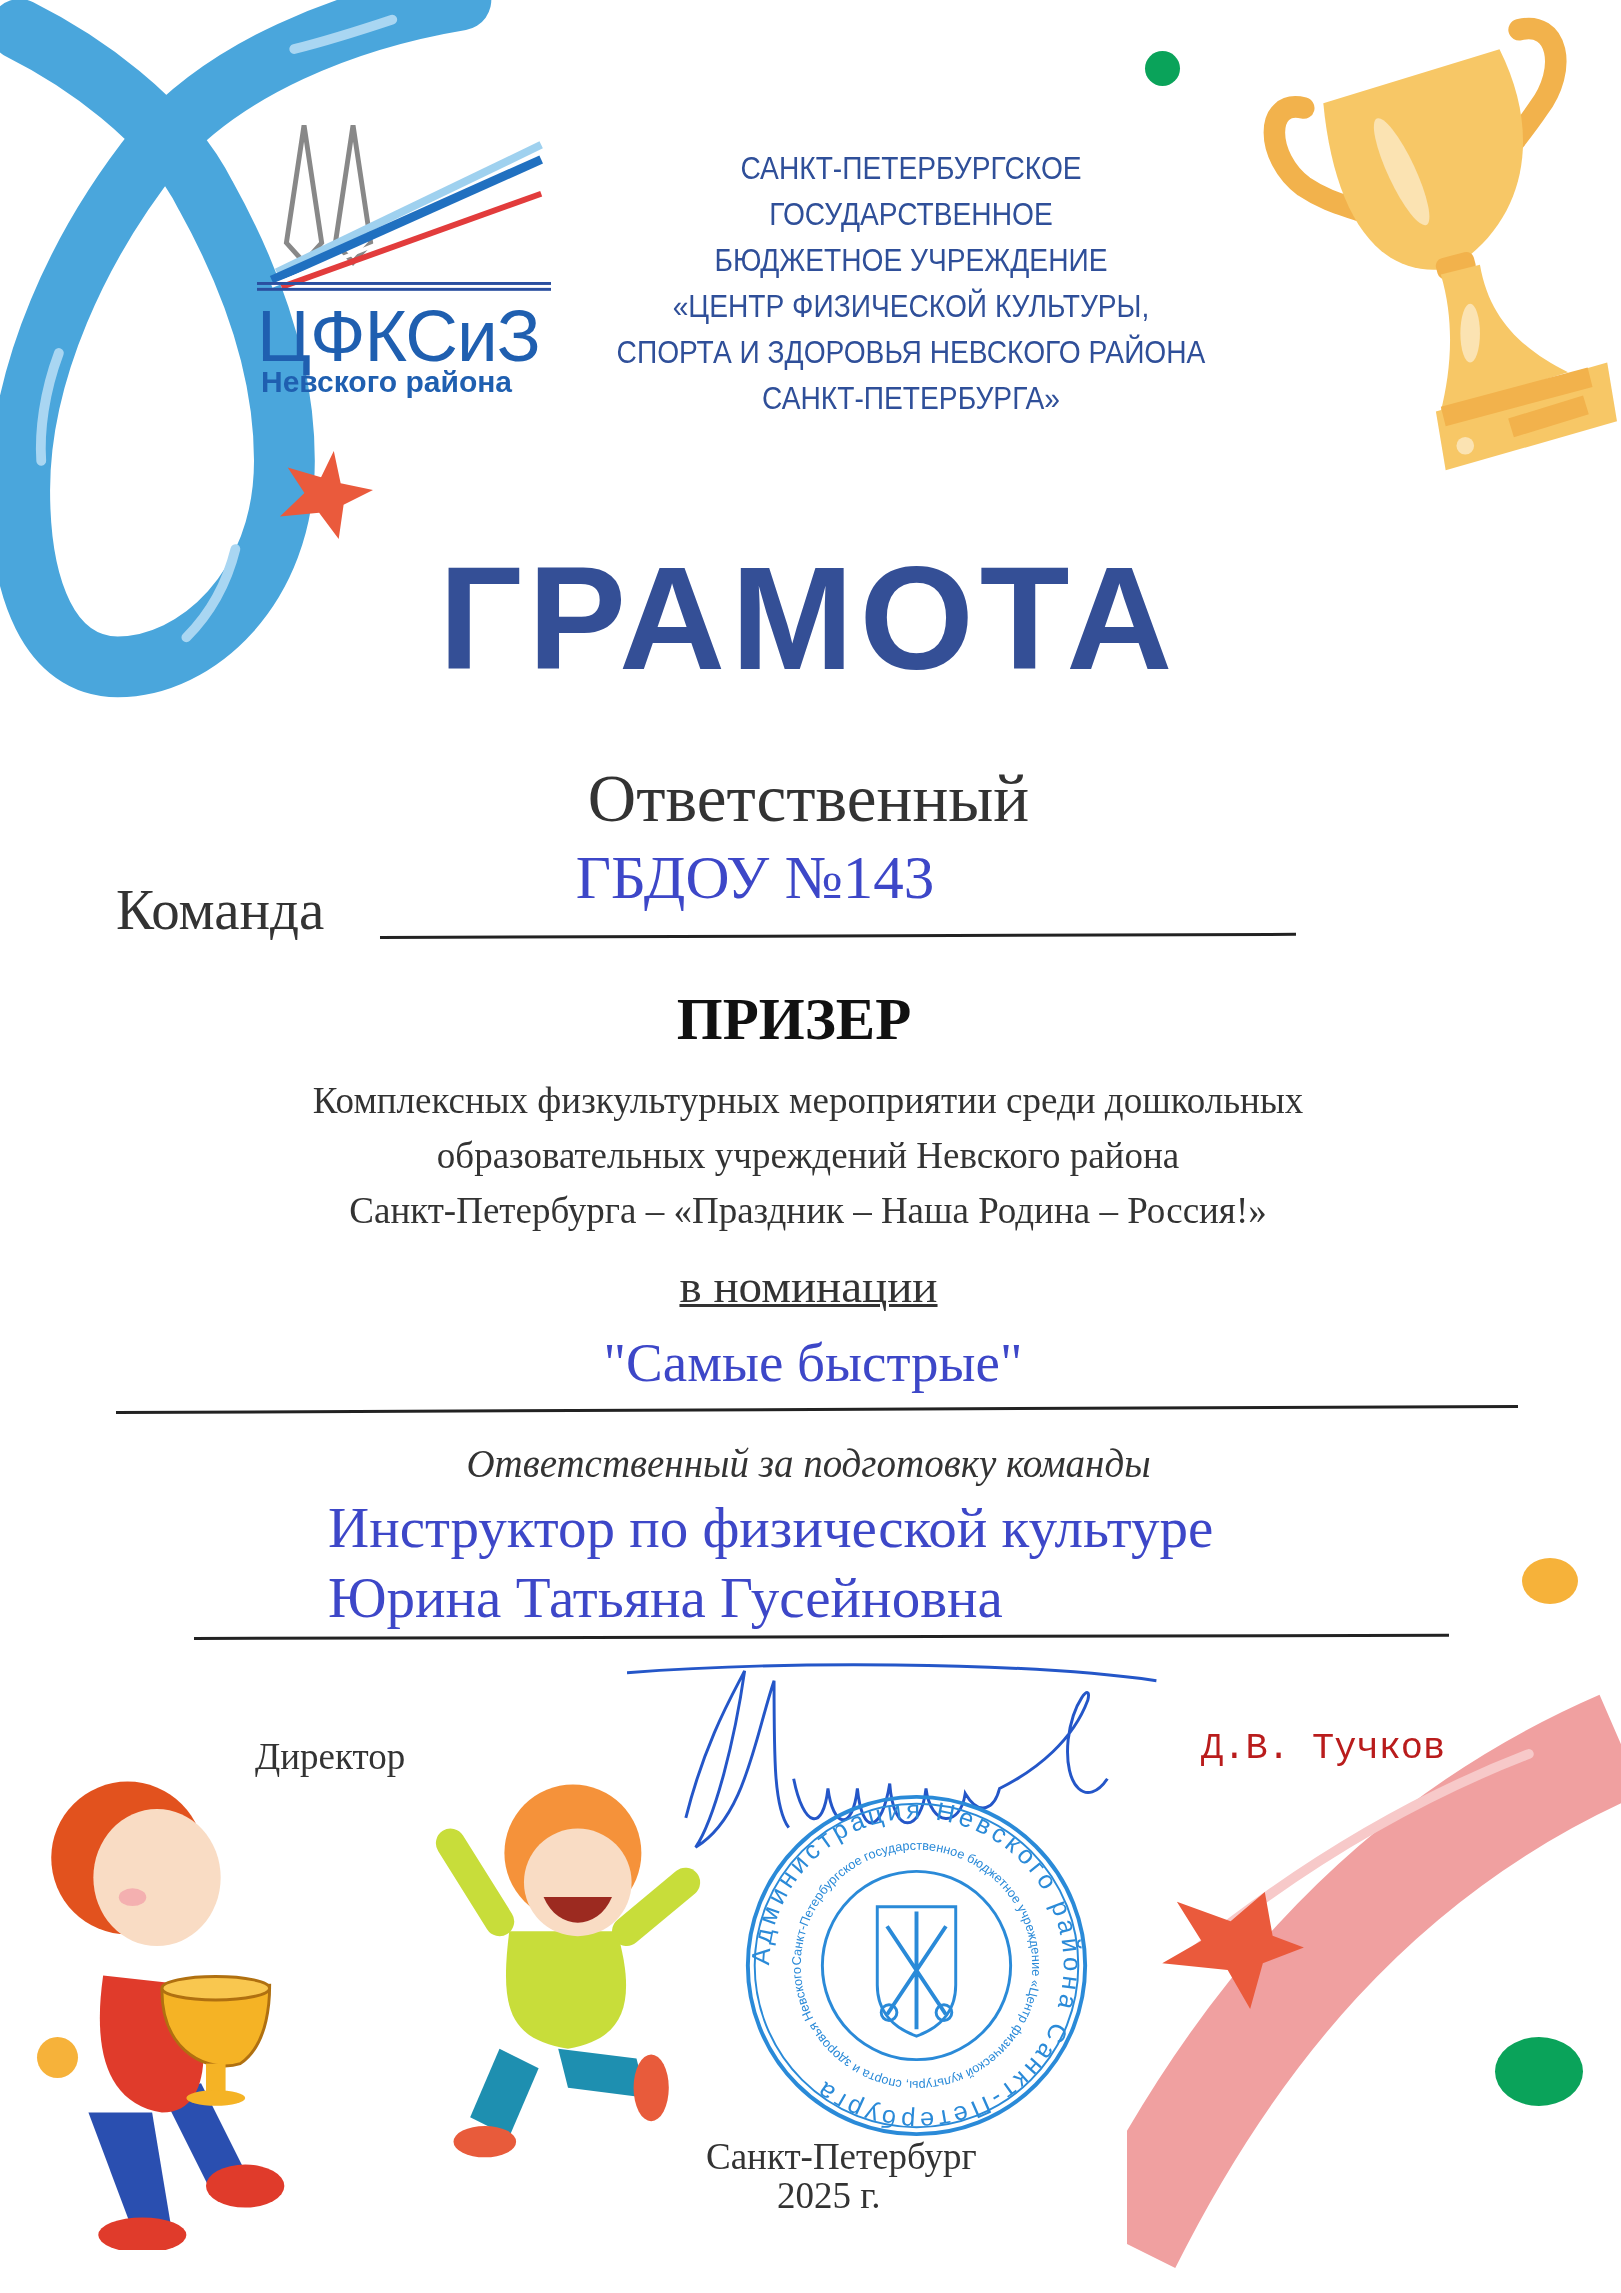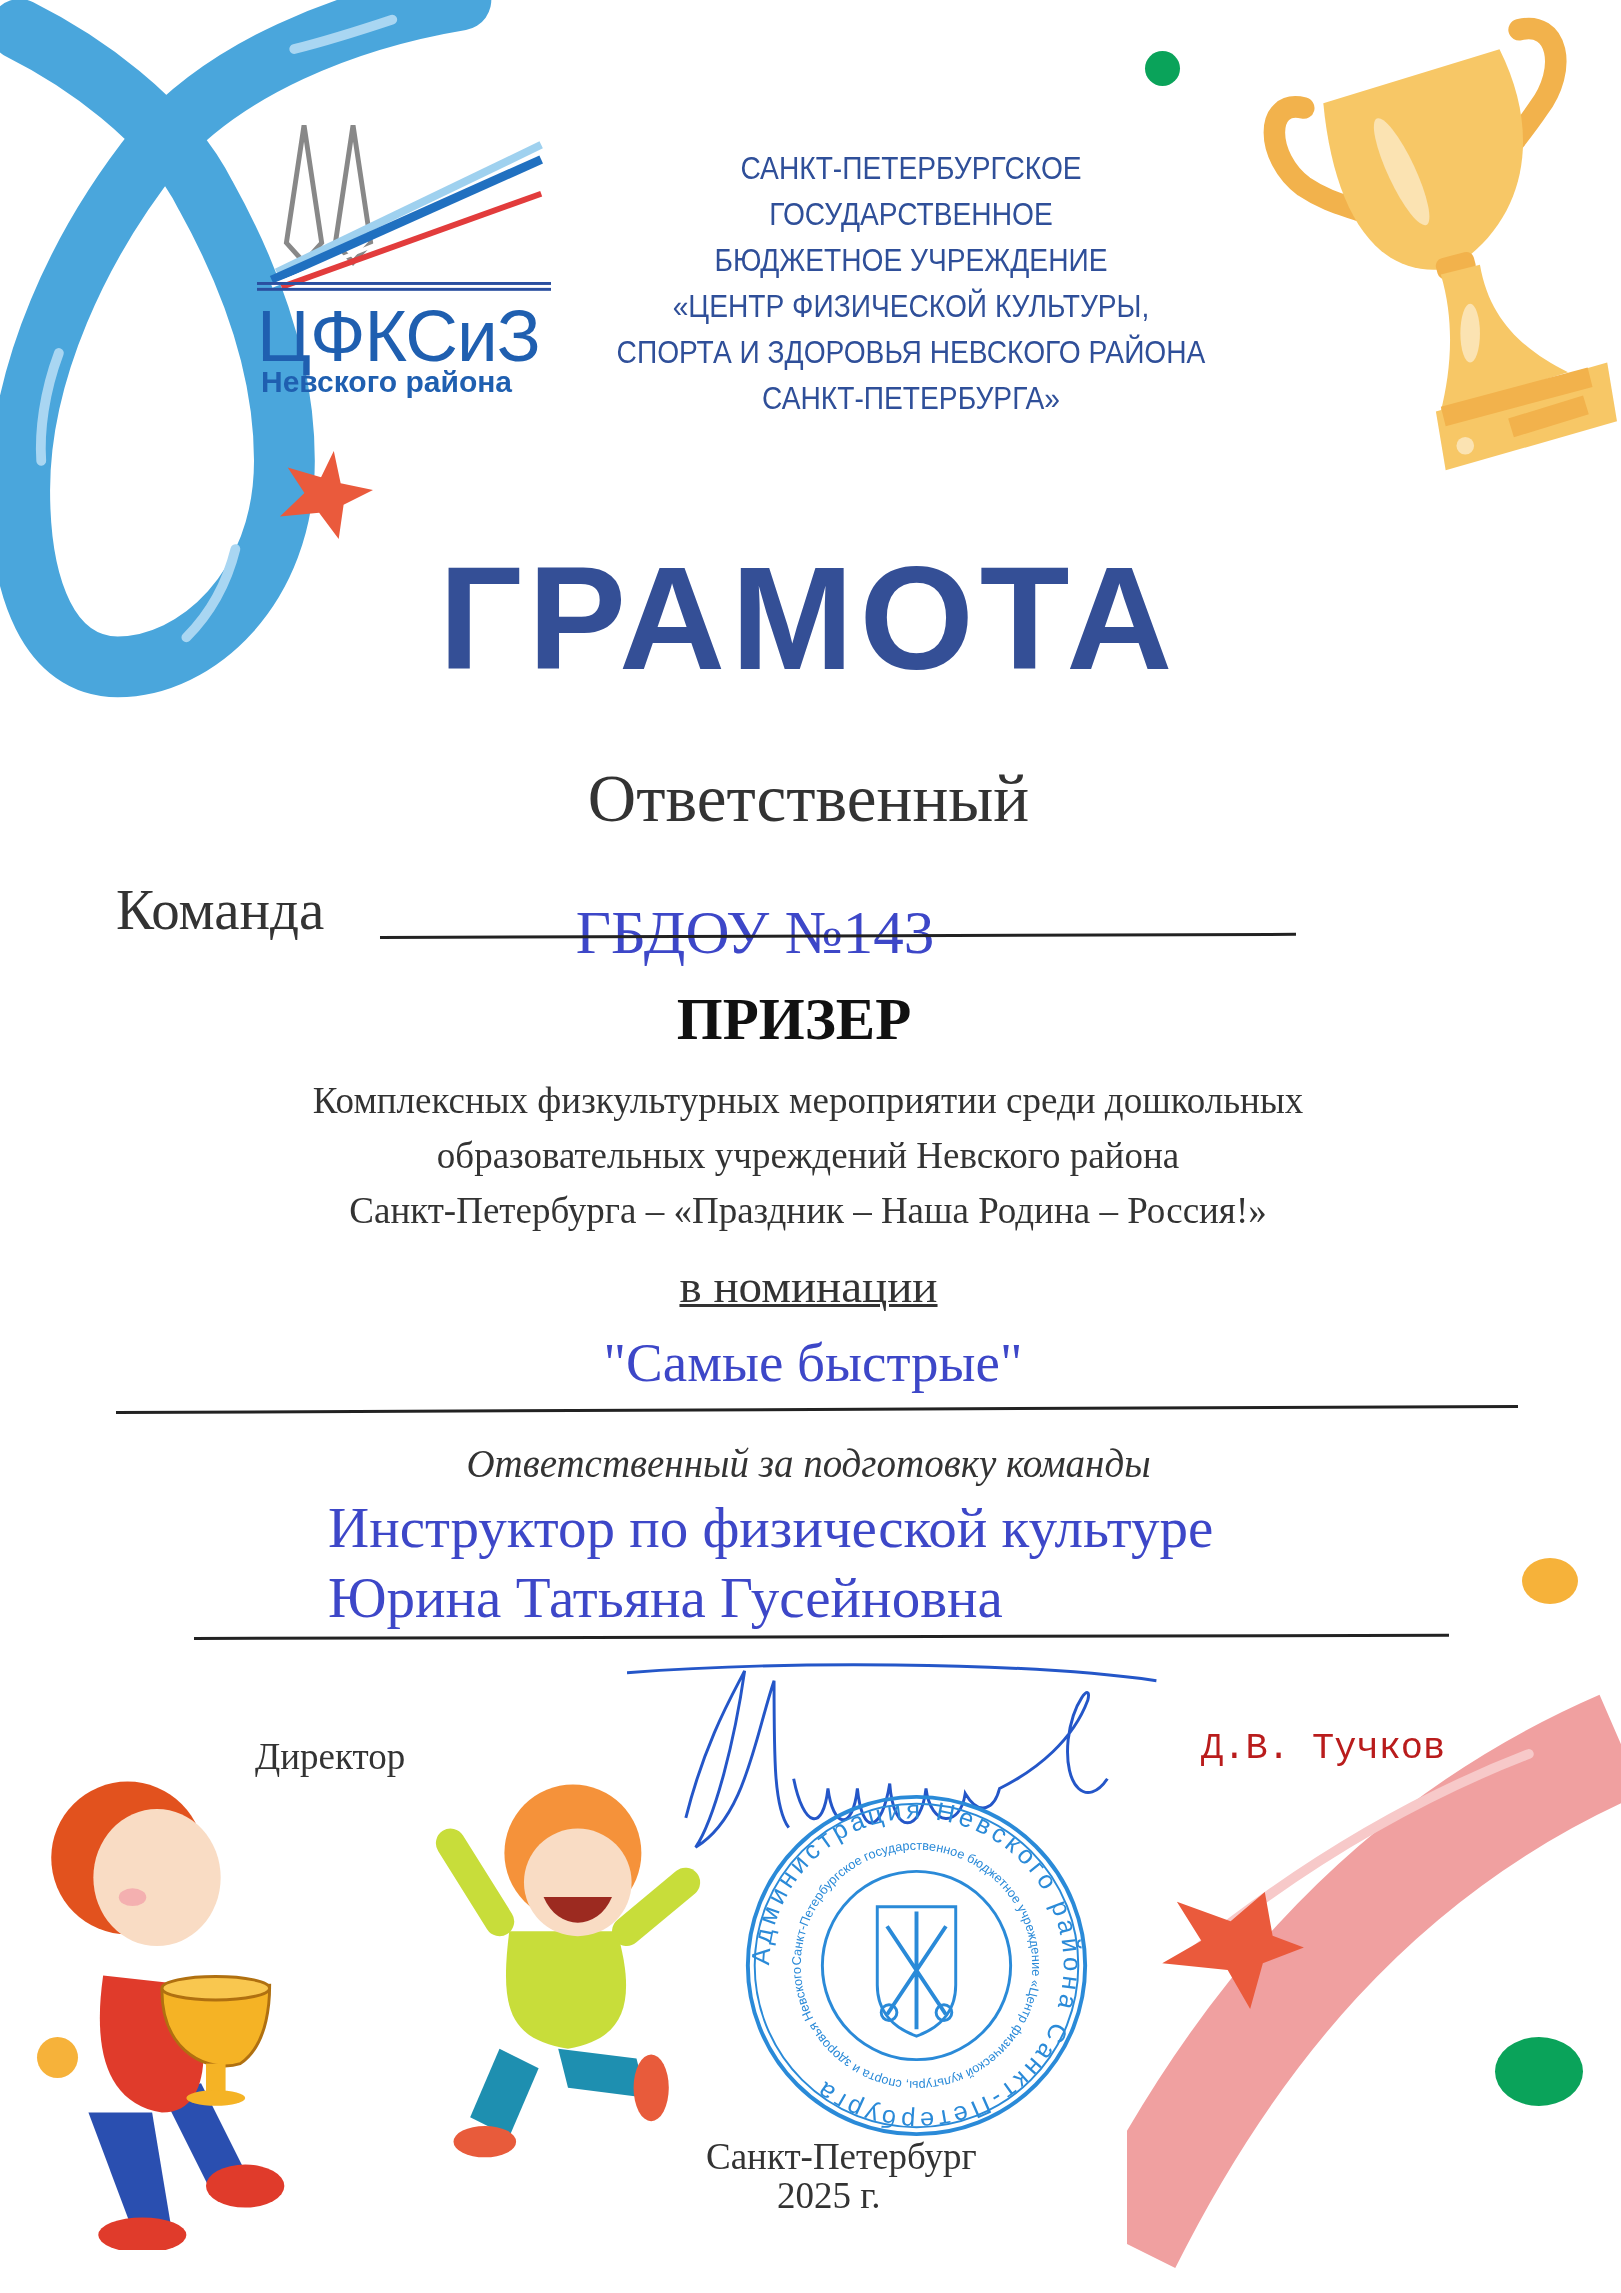--- a/index.html
+++ b/index.html
@@ -9,21 +9,21 @@
   .sans { font-family: "Liberation Sans", "DejaVu Sans", sans-serif; }
   .center { text-align: center; }
   .hline { position: absolute; height: 2.9px; background: #222; transform-origin: left center; }
 
   #org-text { left: 568px; top: 145px; width: 686px; color: #2f4f99; font-size: 32px; line-height: 46px; transform: scaleX(0.88); transform-origin: center top; }
   #logo-abbr { left: 257px; top: 294px; color: #1f5fb0; font-size: 73px; font-weight: normal; letter-spacing: -1px; }
   #logo-sub { left: 261px; top: 365px; color: #1f5fb0; font-size: 30px; font-weight: bold; }
   #title { left: 431px; top: 534px; width: 755px; color: #344f96; font-size: 147px; font-weight: bold; letter-spacing: 5.9px; }
   #awarded { left: 490px; top: 760px; width: 637px; color: #333; font-size: 67px; }
   #team-label { left: 116px; top: 877px; color: #333; font-size: 57px; }
-  #team-value { left: 510px; top: 898px; width: 490px; color: #3d47c8; font-size: 61px; }
+  #team-value { left: 510px; top: 843px; width: 490px; color: #3d47c8; font-size: 61px; }
   #prize { left: 549px; top: 985px; width: 490px; color: #111; font-size: 59px; font-weight: bold; text-align: center; }
   #desc { left: 176px; top: 1073px; width: 1264px; color: #333; font-size: 37px; line-height: 55px; }
   #nom-label { left: 588px; top: 1259px; width: 441px; color: #333; font-size: 47px; }
   #nom-label span { text-decoration: underline; text-decoration-thickness: 2.9px; }
   #nom-value { left: 470px; top: 1331px; width: 686px; color: #3d47c8; font-size: 55px; }
   #resp-label { left: 294px; top: 1441px; width: 1029px; color: #333; font-size: 39px; font-style: italic; }
   #resp-line1 { left: 328px; top: 1495px; color: #3d47c8; font-size: 57px; }
   #resp-line2 { left: 328px; top: 1565px; color: #3d47c8; font-size: 57px; }
   #director-label { left: 255px; top: 1735px; color: #333; font-size: 37px; }
   #director-name { left: 1201px; top: 1727px; color: #b91c1c; font-size: 37px; font-family: Liberation Mono, monospace; }

